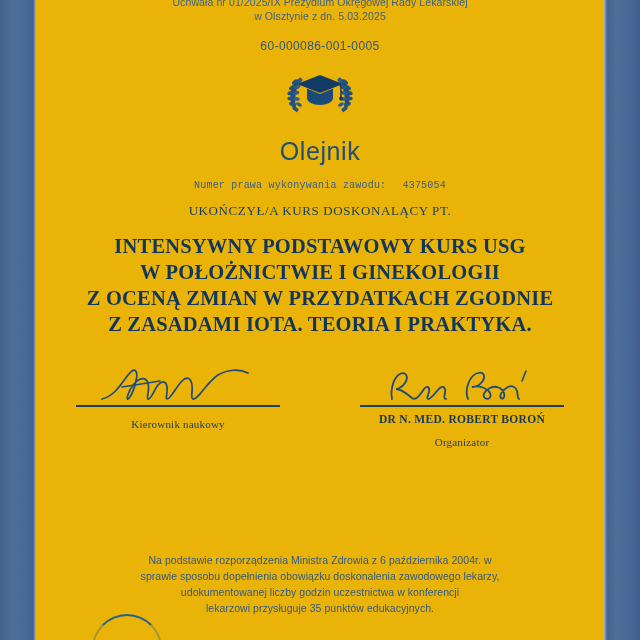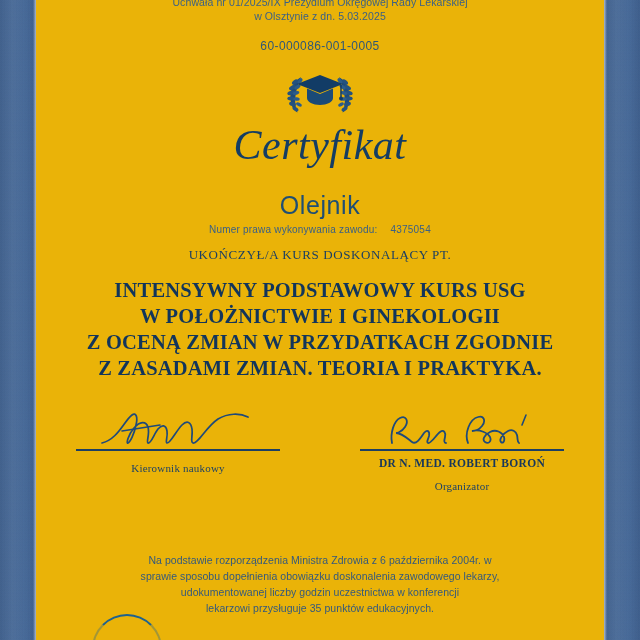--- a/index.html
+++ b/index.html
@@ -112,24 +112,25 @@
     margin-top: 20px;
     font-size: 25px;
     color: #1f4e74;
     line-height: 33px;
     letter-spacing: 0.6px;
     font-weight: 400;
   }
   .recipient .rname { display: block; }
 
   .license {
-    margin-top: 2px;
+    margin-top: 12px;
     font-size: 10px;
     color: #3a6086;
     letter-spacing: 0.2px;
+    font-family: Liberation Mono, monospace;
   }
   .license .lnum { margin-left: 10px; }
 
   
   .completed {
     margin-top: 12px;
     font-family: "Liberation Serif", serif;
     font-size: 13px;
     color: #1b3f63;
     letter-spacing: 0.6px;
@@ -267,38 +268,37 @@
           </g>
 
           <path d="M76 16 L122 34 L76 52 L30 34 Z" fill="#123c66"></path>
           <path d="M50 43 L50 62 C50 70 62 76 76 76 C90 76 102 70 102 62 L102 43 L76 54 Z" fill="#1b4a77"></path>
           <path d="M118 36 L118 60" stroke="#123c66" stroke-width="3" fill="none"></path>
           <circle cx="118" cy="63" r="4" fill="#123c66"></circle>
         </g>
       </svg>
     </div>
 
-    <div class="cert-title">Certyfikat</div>
 
     <div class="recipient">
       <span class="rname">Olejnik</span>
     </div>
 
     <div class="license">
       <span>Numer prawa wykonywania zawodu:</span>
       <span class="lnum">4375054</span>
     </div>
 
     <div class="completed">UKOŃCZYŁ/A KURS DOSKONALĄCY PT.</div>
 
     <div class="course-title">
       <span class="ctline">INTENSYWNY PODSTAWOWY KURS USG</span>
       <span class="ctline">W POŁOŻNICTWIE I GINEKOLOGII</span>
       <span class="ctline">Z OCENĄ ZMIAN W PRZYDATKACH ZGODNIE</span>
-      <span class="ctline">Z ZASADAMI ZMIAN. TEORIA I PRAKTYKA.</span>
+      <span class="ctline">Z ZASADAMI IOTA. TEORIA I PRAKTYKA.</span>
     </div>
 
     <div class="signatures">
 
       <div class="sig-block">
         <div class="sig-mark">
           <svg width="180" height="40" viewBox="0 0 180 40">
             <path d="M14 34 C30 30 36 12 44 6 C48 3 50 8 48 16 C46 26 42 33 40 34 C38 35 40 26 46 19 C52 12 58 12 60 18 C62 25 58 33 60 34 C63 35 66 25 70 20 C74 15 78 16 79 22 C80 28 77 33 79 34 C82 35 88 22 94 16 C99 11 103 13 104 20 C105 27 102 33 105 34 C110 35 118 18 130 10 C140 4 152 4 160 8" fill="none" stroke="#1f4a7a" stroke-width="1.7" stroke-linecap="round"></path>
             <path d="M34 22 L72 16" fill="none" stroke="#1f4a7a" stroke-width="1.6" stroke-linecap="round"></path>
           </svg>

